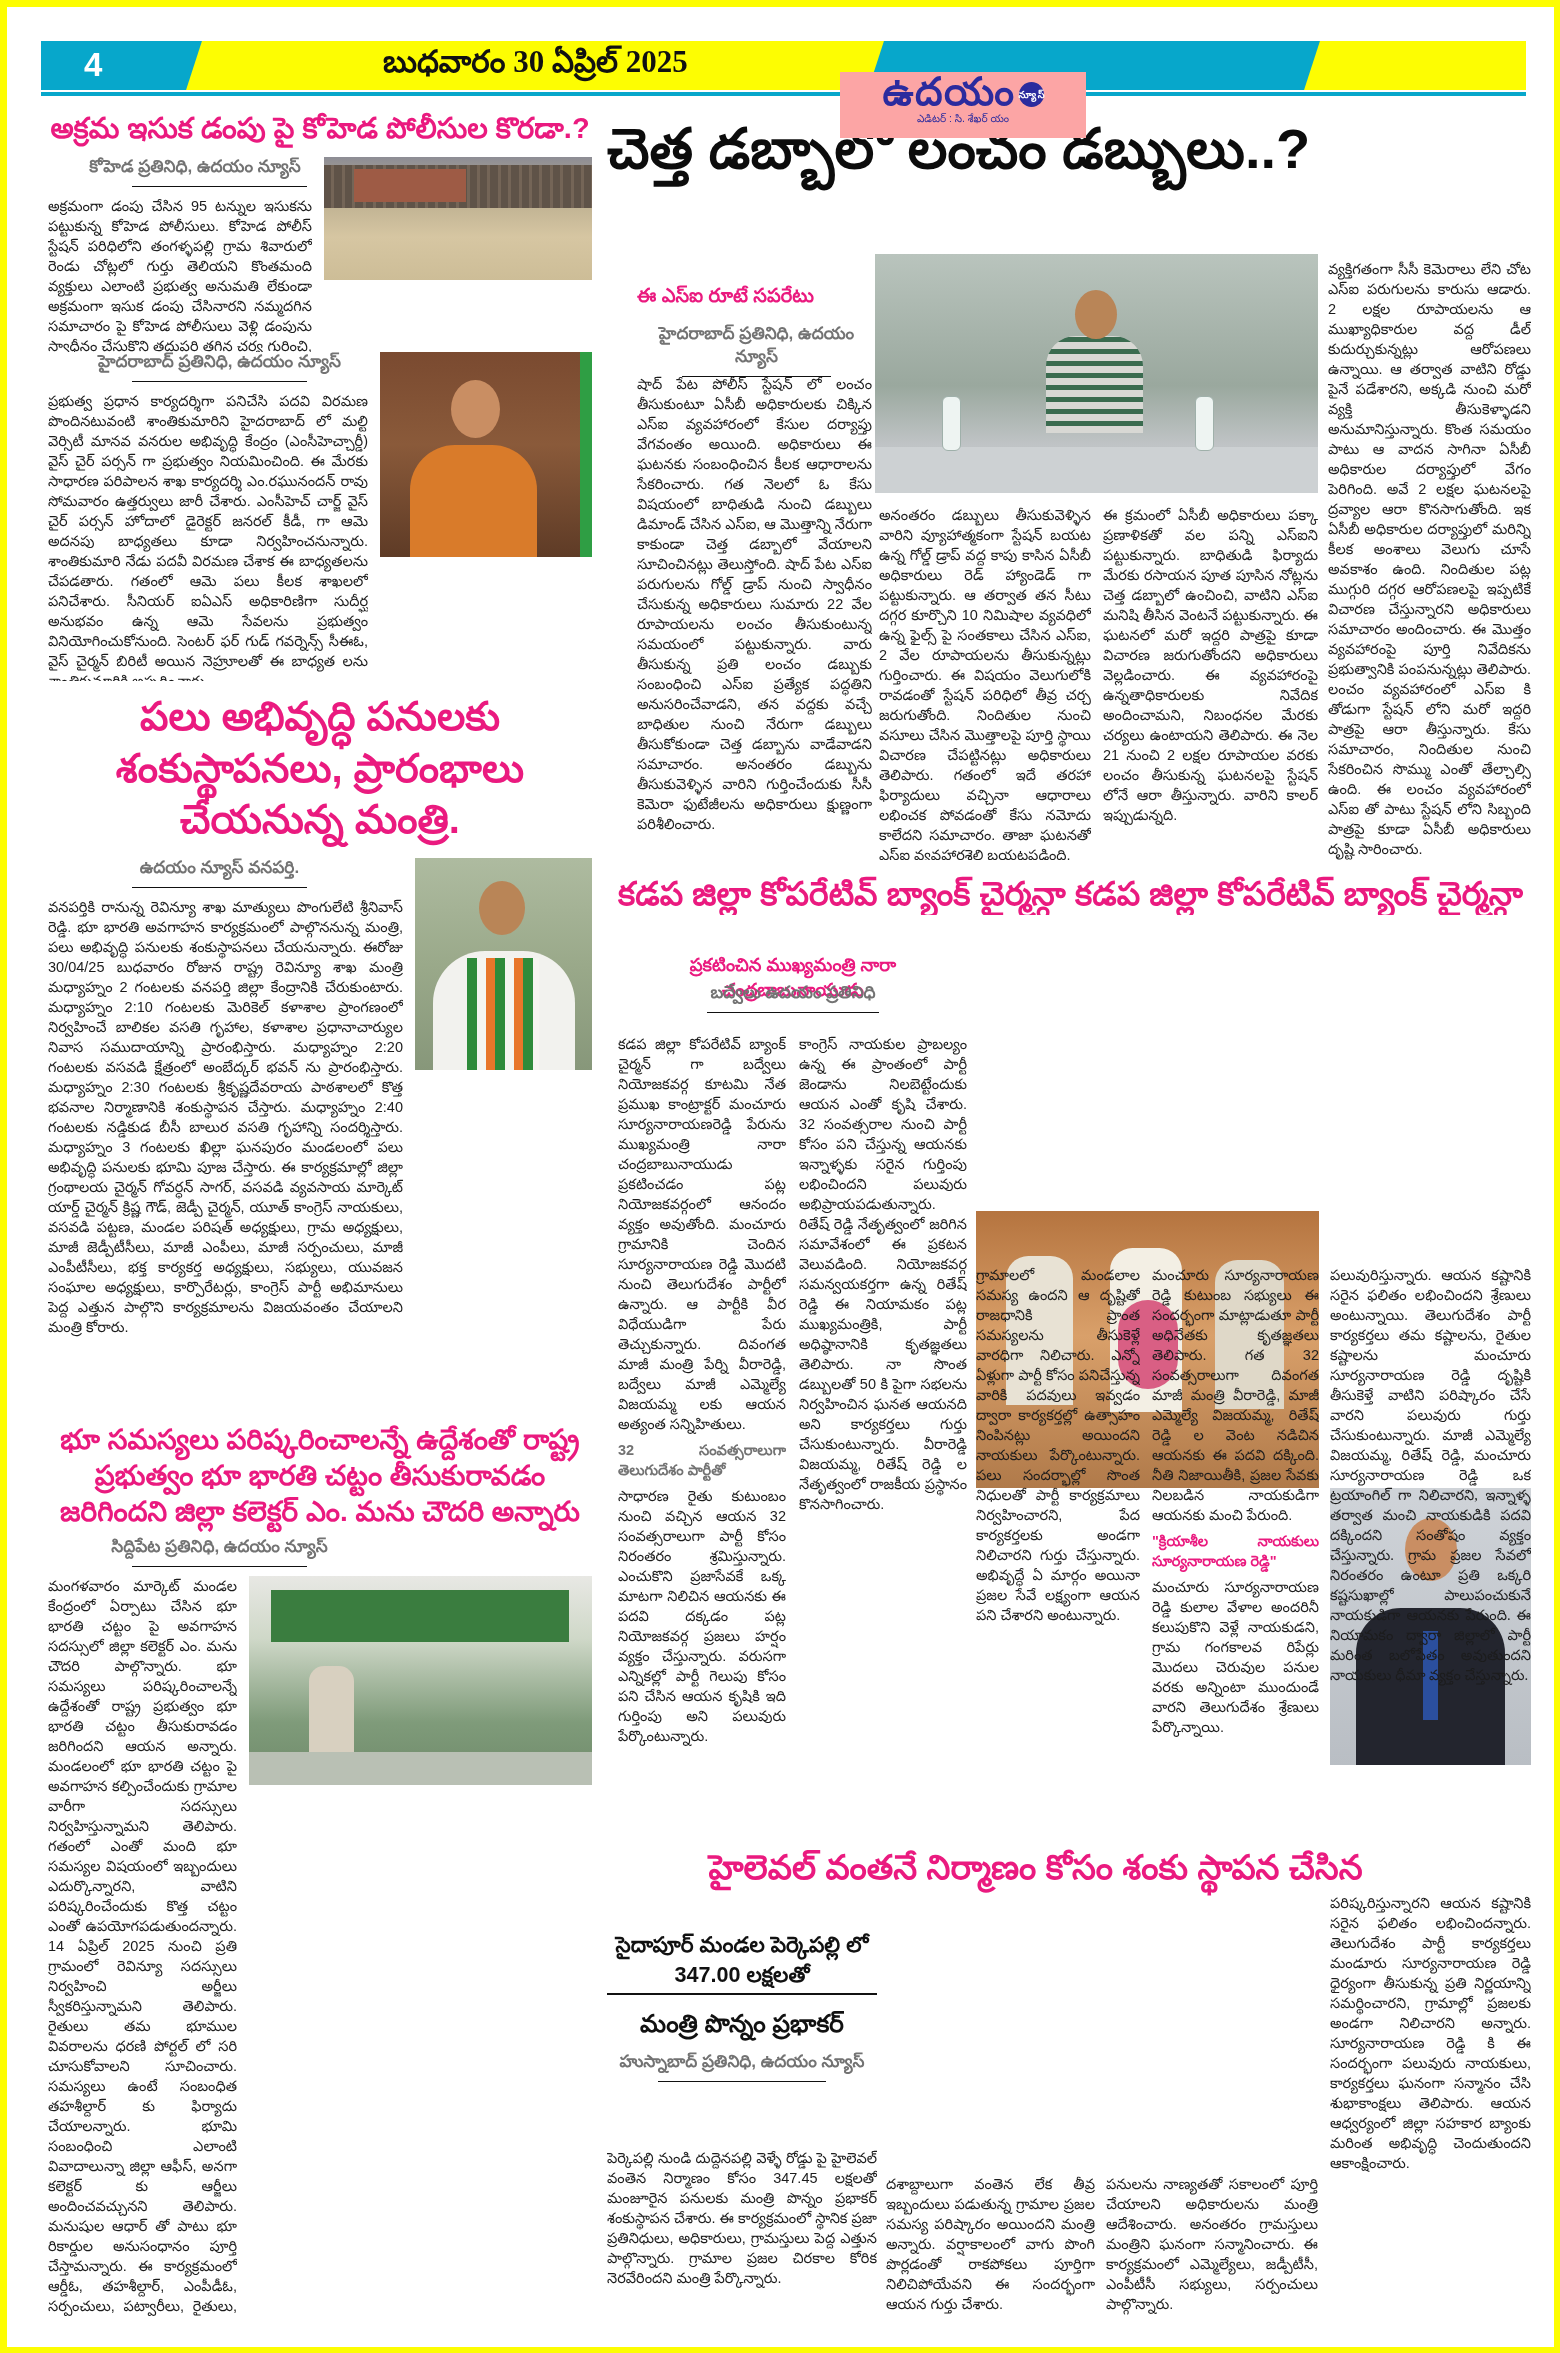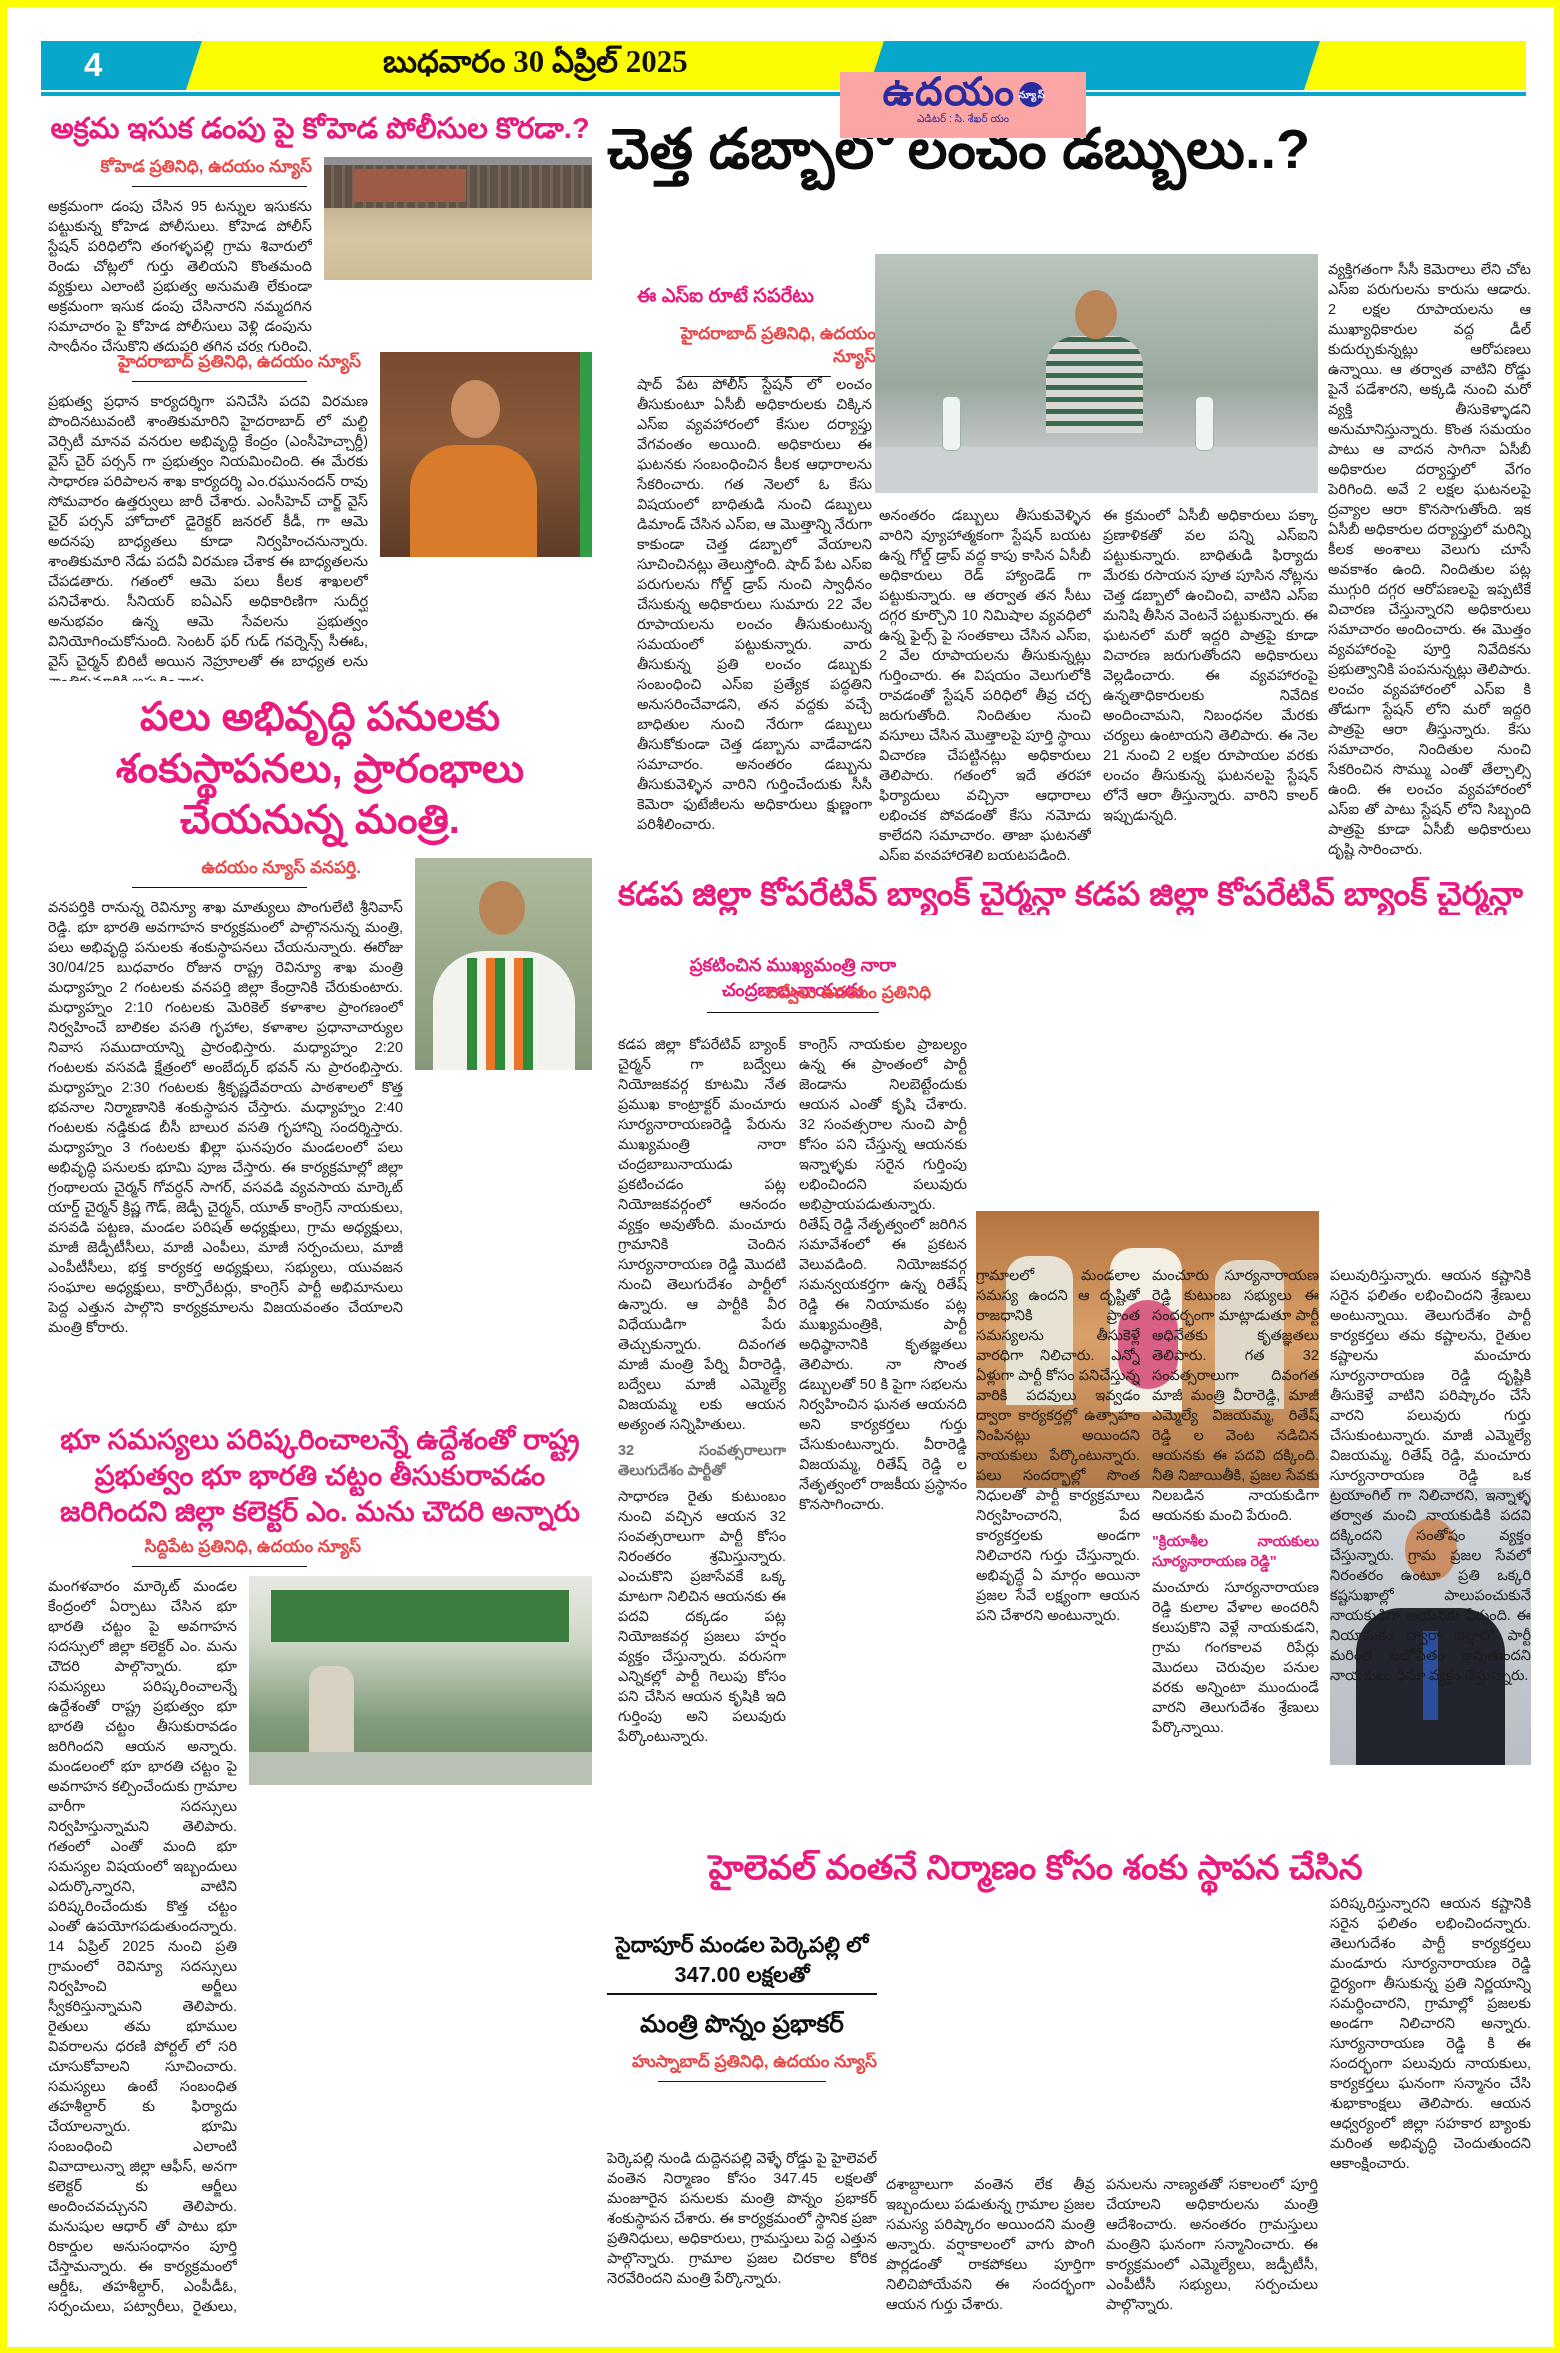--- a/index.html
+++ b/index.html
@@ -26,21 +26,21 @@
                letter-spacing:1.5px; }
   .logo-badge { display:inline-block; background:#2b2b9e; color:#ffffff;
                 border-radius:50%; font-size:9.7px; width:25px; height:25px;
                 line-height:25px; vertical-align:middle; margin-left:3px; }
   .logo-editor { font-size:10.4px; color:#2b2b9e; margin-top:1.5px; }
   .mh-rule { position:absolute; left:34px; top:85px; width:1485px; height:3.7px;
              background:#07a7cb; }
 
   
   .h-pink { color:#ea1a7f; font-weight:bold; text-align:center; line-height:1.28; }
-  .byline { font-weight:bold; font-size:17px; color:#ef4444; text-align:right; }
+  .byline { font-weight:bold; font-size:17px; color:#737373; text-align:center; }
   .byline::after { content:""; display:block; width:62%; margin:6px auto 0 auto;
                    border-bottom:1.9px solid #111; }
   .body-txt { font-size:14.5px; line-height:1.38; color:#1c1c1c; text-align:justify;
               overflow:hidden; }
   .abs { position:absolute; }
   .photo { position:relative; overflow:hidden; }
   .ph-el { position:absolute; }
 
   
   .left-col { position:absolute; left:41px; top:98px; width:544px; height:2217px; }

